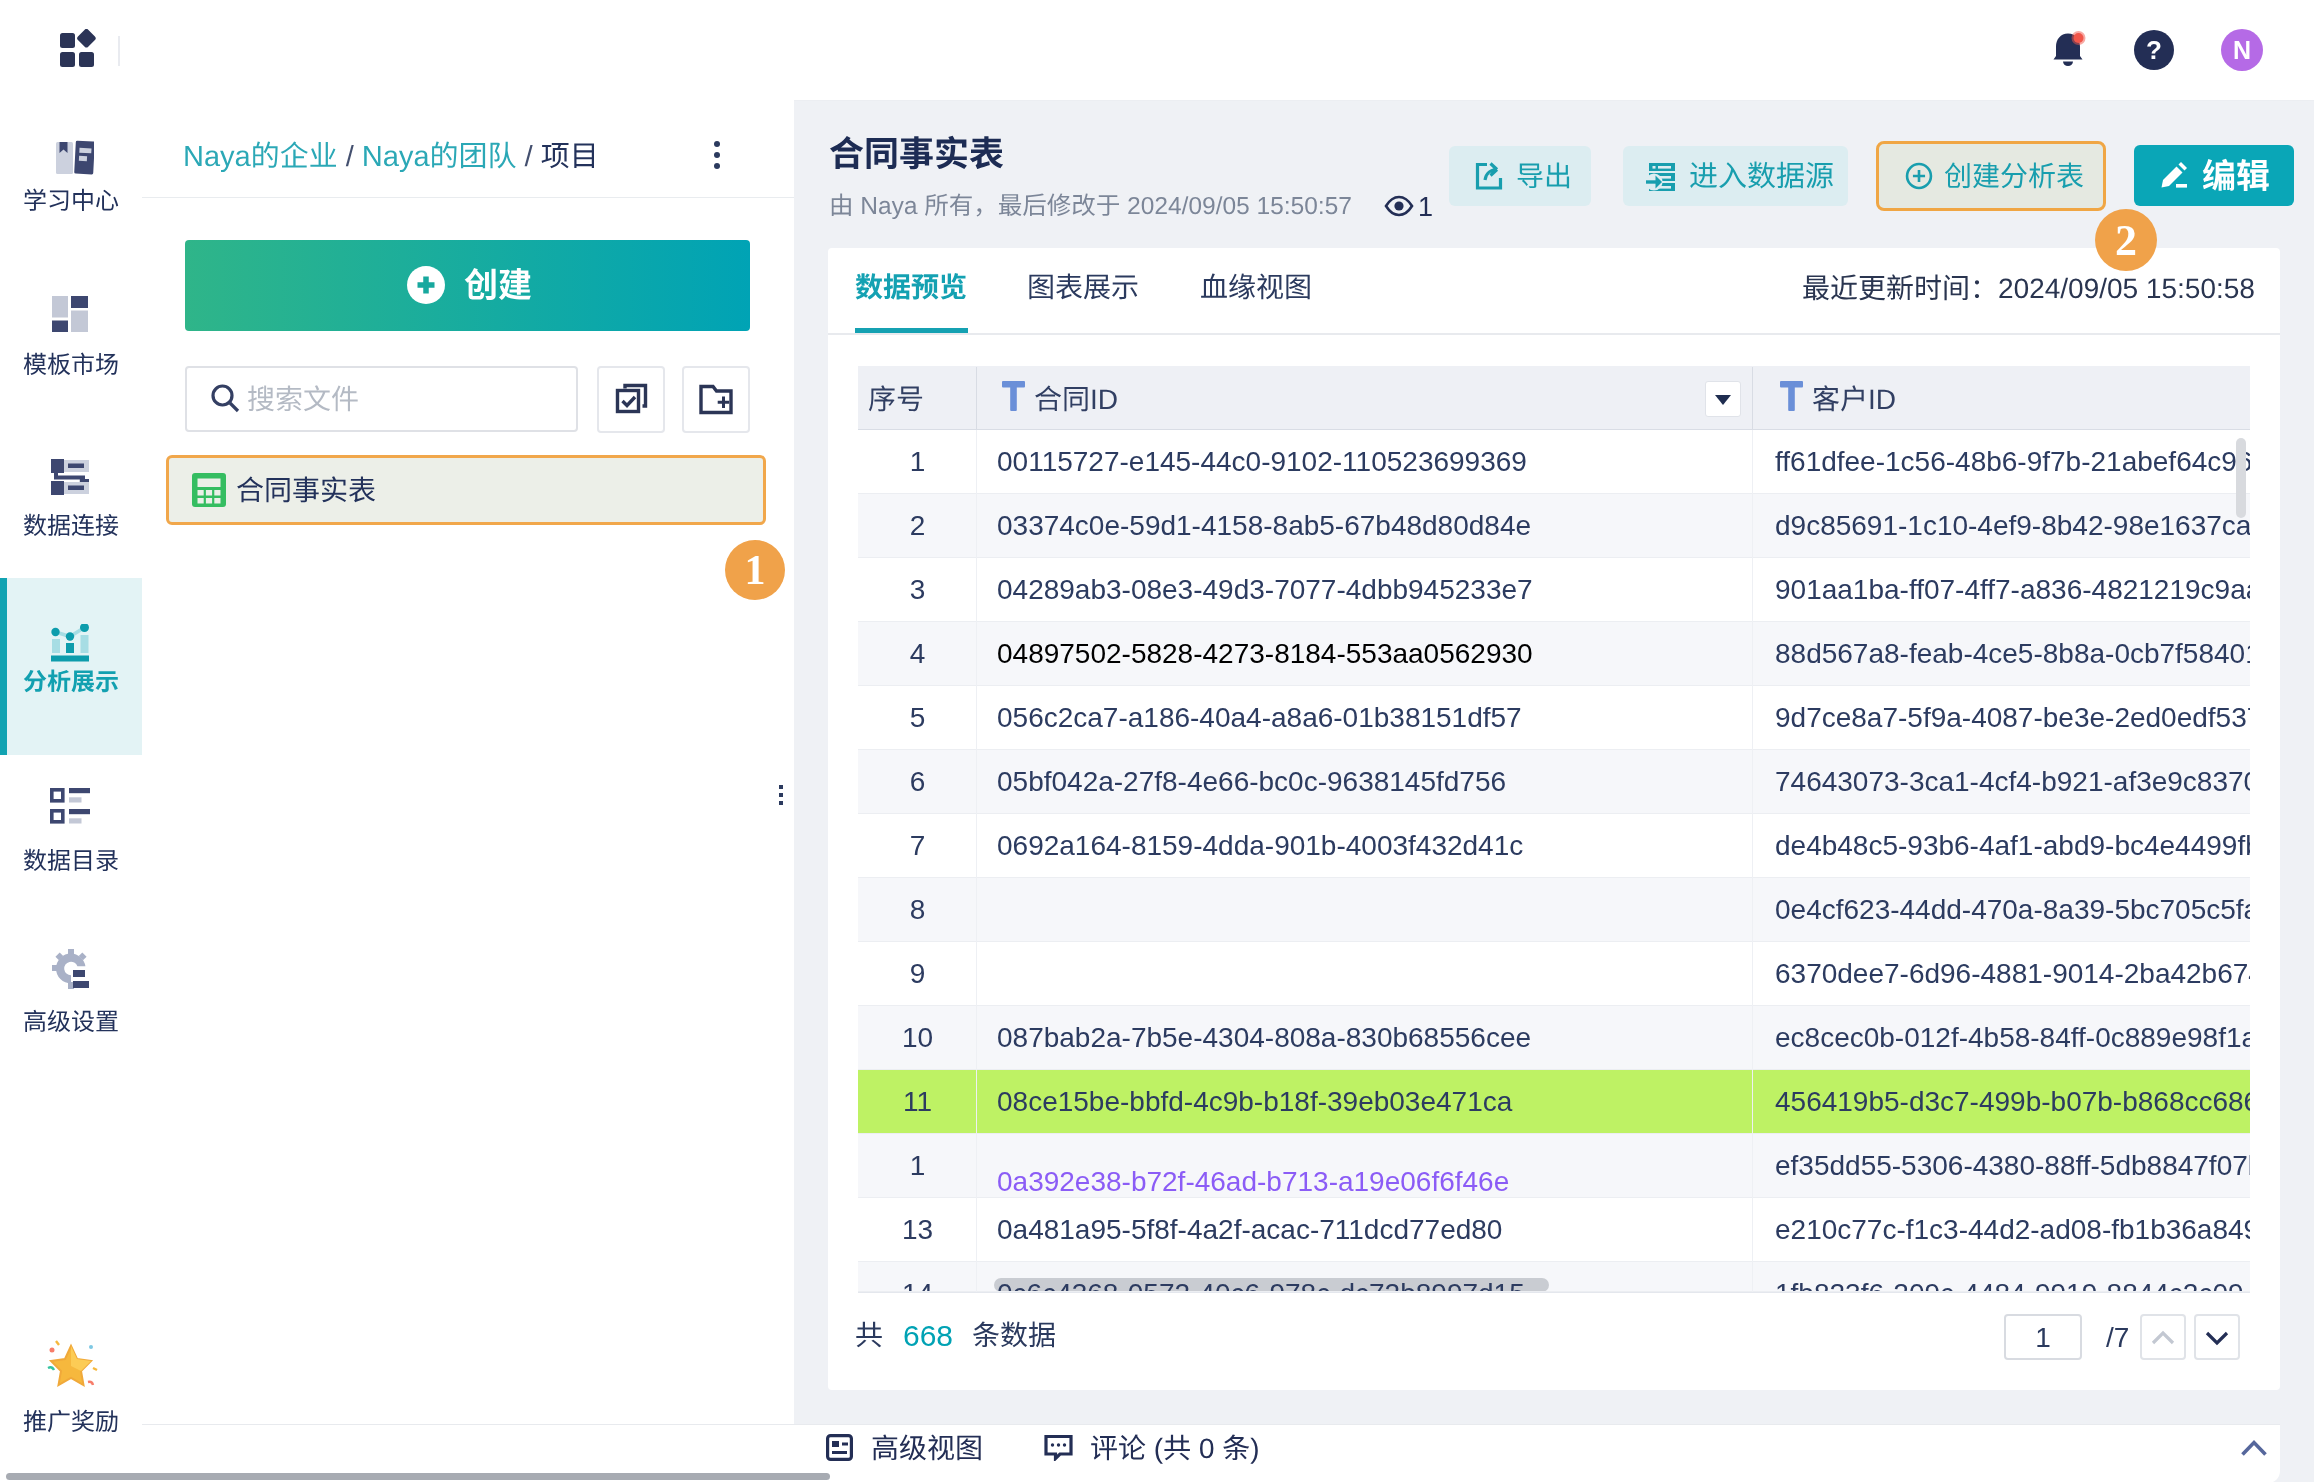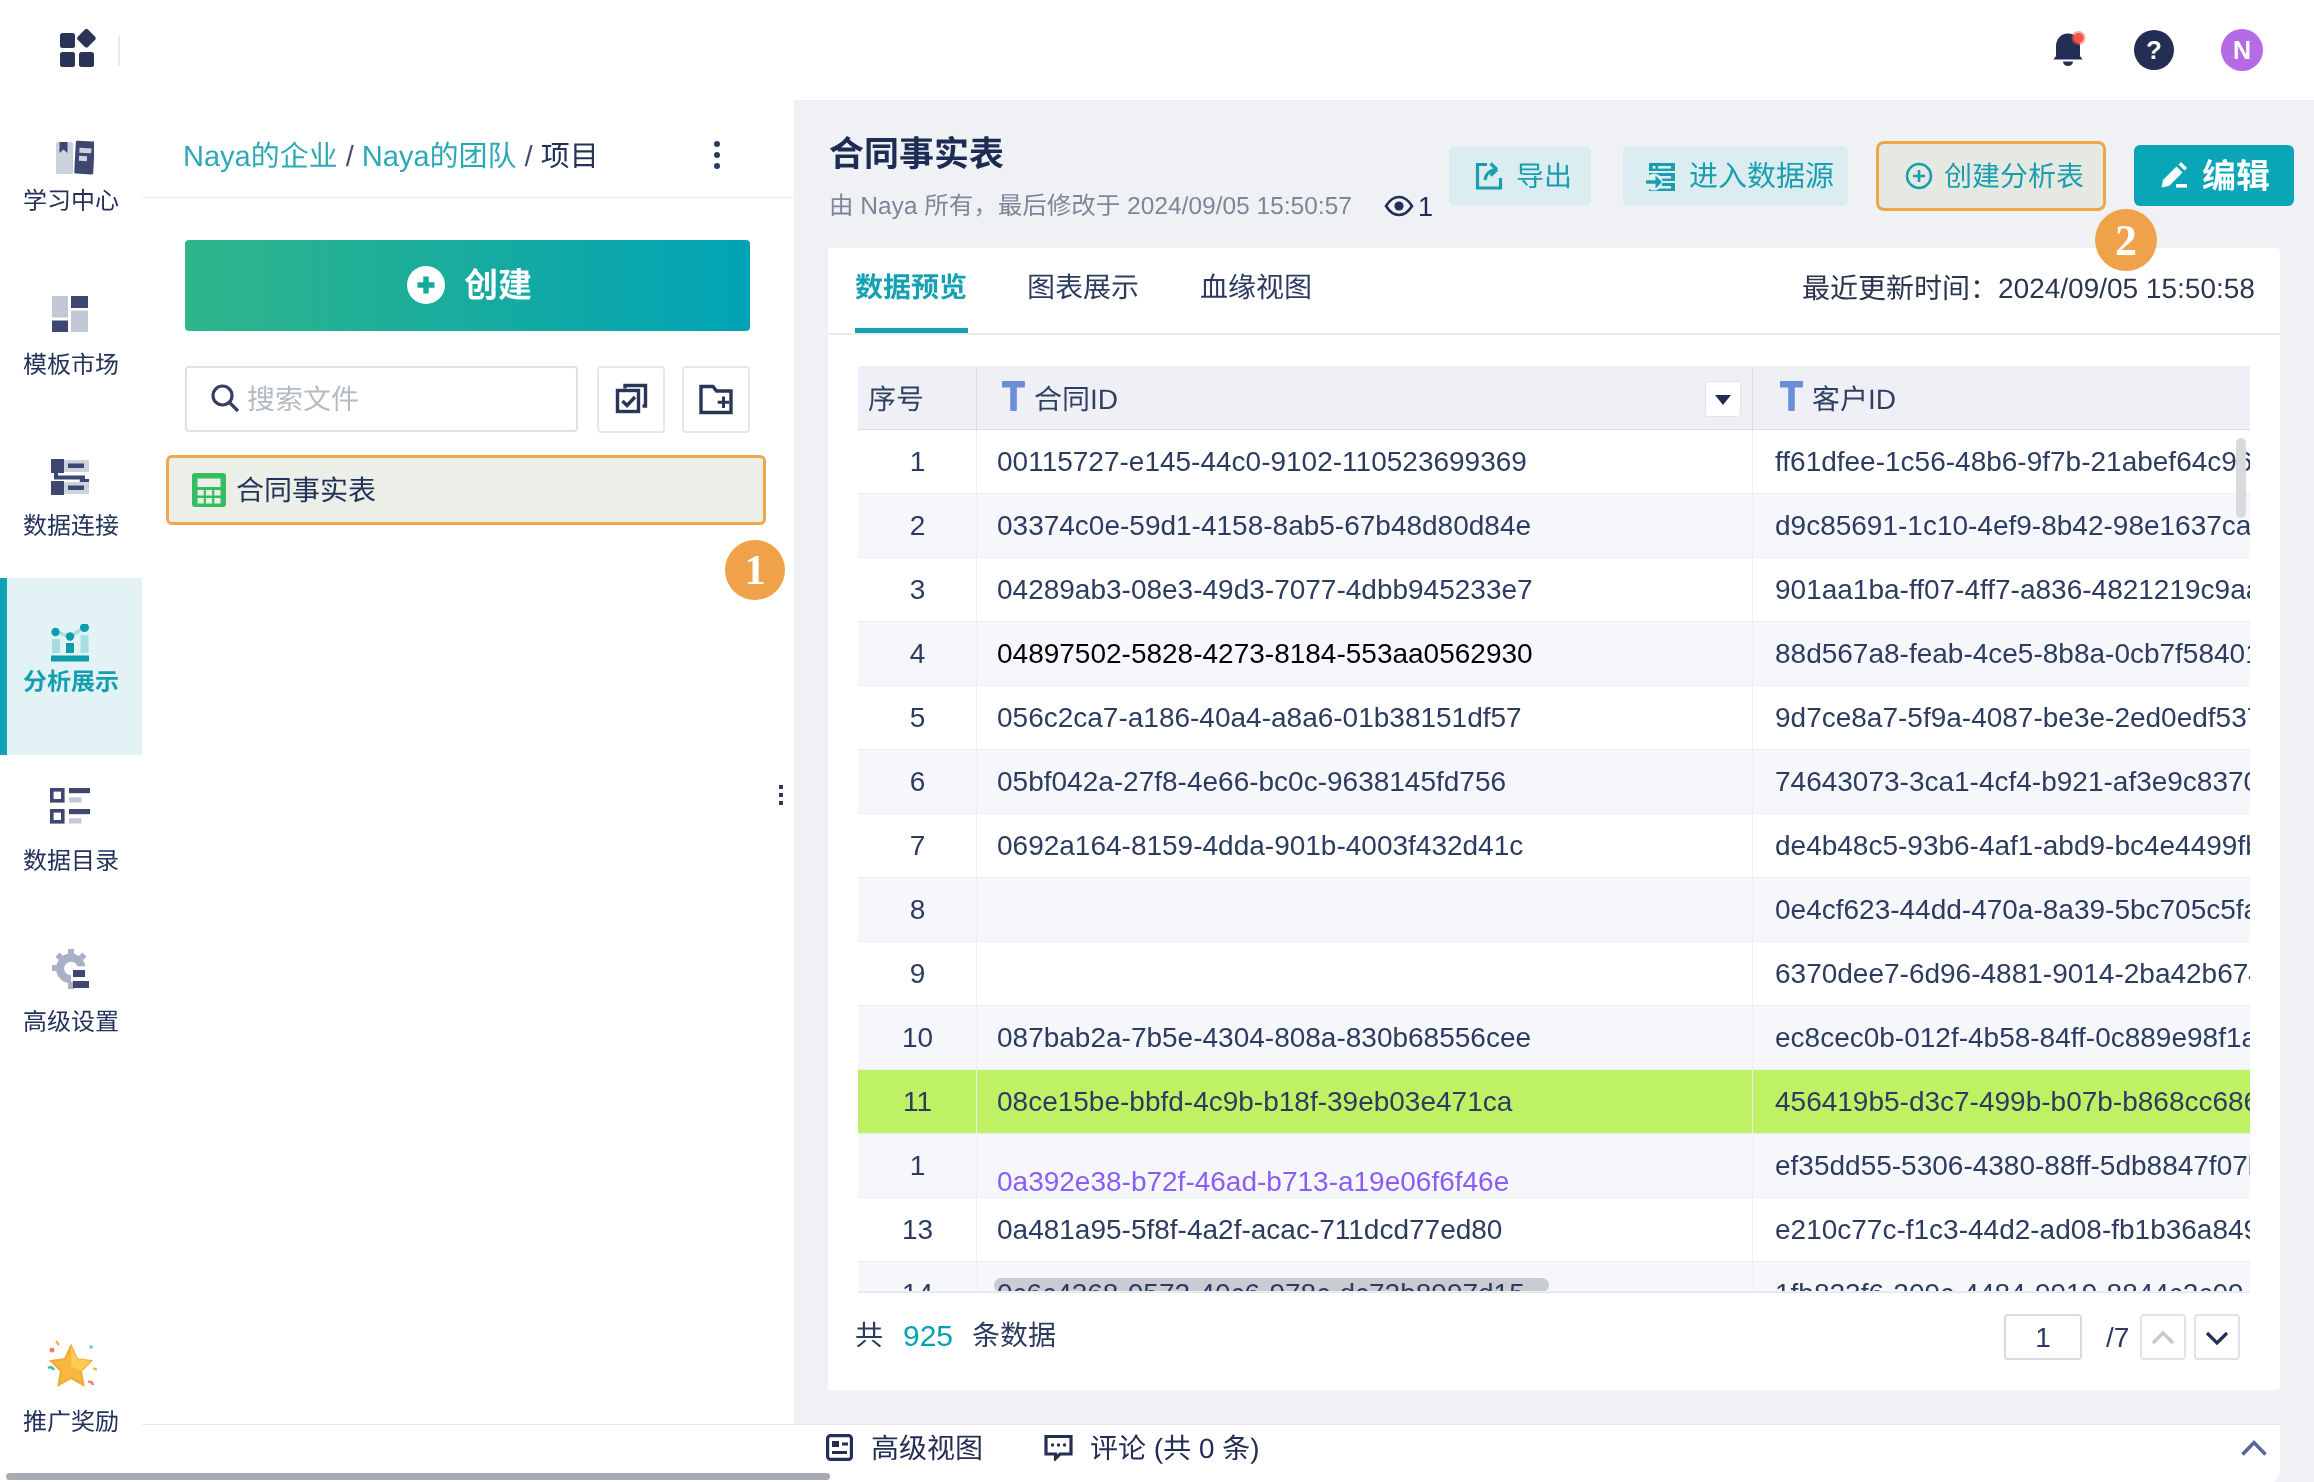--- a/index.html
+++ b/index.html
@@ -504,21 +504,21 @@
     <div style="position:absolute;left:139px;top:0;width:776px;height:64px;font-size:28px;color:#2c3b60;line-height:64px;font-family:'Liberation Sans'">0c6c4368-0572-40c6-978c-dc72b8997d15</div>
     <div style="position:absolute;left:917px;top:0;width:600px;height:64px;font-size:28px;color:#2c3b60;line-height:64px;font-family:'Liberation Sans'">1fb823f6-209c-4484-9919-8844c2c09</div>
     <div style="position:absolute;left:0;bottom:0;width:1392px;height:1px;background:#eceef2"></div>
     <div style="position:absolute;left:118px;top:0;width:1px;height:64px;background:#eef0f4"></div>
     <div style="position:absolute;left:894px;top:0;width:1px;height:64px;background:#eef0f4"></div>
   </div>
 <div class="abs" style="left:2236px;top:438px;width:10px;height:80px;background:#d8dade;border-radius:5px"></div>
 <div style="position:absolute;left:855px;top:1320px;width:28px;height:33px"><svg width="28" height="33" viewBox="0 0 28 33" xmlns="http://www.w3.org/2000/svg">
       <path d="M16.4 20.8C19.1 22.8 22.5 25.6 24.2 27.2L26.2 26.0C24.4 24.2 20.9 21.6 18.3 19.7ZM9.2 19.8C7.6 21.9 4.5 24.3 1.7 25.8C2.2 26.1 3.0 26.8 3.4 27.3C6.2 25.6 9.4 23.0 11.4 20.6ZM2.5 7.4V9.4H7.8V16.1H1.3V18.1H26.8V16.1H20.2V9.4H25.8V7.4H20.2V1.7H18.0V7.4H10.0V1.7H7.8V7.4ZM10.0 16.1V9.4H18.0V16.1Z" fill="#2b3a5e"></path>
     </svg></div>
-<div class="abs lat" style="left:903px;top:1319px;font-size:30px;color:#00a2b4">925</div>
+<div class="abs lat" style="left:903px;top:1319px;font-size:30px;color:#00a2b4">668</div>
 <div style="position:absolute;left:972px;top:1320px;width:84px;height:33px"><svg width="84" height="33" viewBox="0 0 84 33" xmlns="http://www.w3.org/2000/svg">
       <path d="M8.4 19.9C7.1 21.6 4.5 23.7 2.7 24.7C3.1 25.1 3.8 25.8 4.1 26.2C6.0 25.0 8.6 22.6 10.1 20.7ZM17.6 20.9C19.6 22.5 21.8 24.8 22.9 26.3L24.5 25.1C23.4 23.6 21.1 21.4 19.1 19.8ZM18.7 5.9C17.5 7.3 15.9 8.6 14.1 9.7C12.3 8.6 10.8 7.4 9.6 6.0L9.7 5.9ZM10.6 1.4C9.1 4.0 6.2 6.9 2.1 8.9C2.5 9.2 3.2 9.9 3.6 10.4C5.3 9.5 6.9 8.4 8.2 7.3C9.3 8.6 10.6 9.7 12.1 10.7C8.7 12.3 4.8 13.3 1.0 13.8C1.4 14.3 1.8 15.2 2.0 15.7C6.1 15.0 10.4 13.8 14.1 11.9C17.4 13.7 21.4 14.9 25.7 15.5C26.0 14.9 26.5 14.1 27.0 13.6C23.0 13.1 19.2 12.2 16.1 10.7C18.5 9.2 20.6 7.2 21.9 4.8L20.5 3.9L20.1 4.1H11.3C11.9 3.3 12.4 2.6 12.9 1.9ZM12.9 14.0V17.0H4.1V18.8H12.9V24.9C12.9 25.2 12.8 25.3 12.5 25.3C12.2 25.3 11.1 25.3 10.0 25.3C10.3 25.8 10.6 26.6 10.6 27.1C12.3 27.1 13.4 27.1 14.1 26.8C14.8 26.5 15.0 26.0 15.0 24.9V18.8H23.9V17.0H15.0V14.0Z" fill="#2b3a5e"></path>
       <path d="M40.4 2.0C39.9 3.1 39.0 4.8 38.3 5.7L39.7 6.4C40.4 5.5 41.4 4.1 42.2 2.8ZM30.5 2.8C31.2 4.0 31.9 5.5 32.2 6.5L33.8 5.8C33.5 4.8 32.8 3.3 32.0 2.2ZM39.5 17.7C38.8 19.2 37.9 20.4 36.9 21.5C35.8 20.9 34.7 20.4 33.7 20.0C34.1 19.3 34.5 18.5 34.9 17.7ZM31.1 20.7C32.5 21.2 34.0 21.9 35.4 22.7C33.6 24.0 31.4 24.9 29.1 25.4C29.5 25.8 30.0 26.5 30.2 27.0C32.7 26.3 35.1 25.2 37.1 23.6C38.1 24.2 38.9 24.7 39.5 25.2L40.9 23.8C40.2 23.3 39.4 22.8 38.5 22.3C40.0 20.7 41.2 18.8 41.9 16.3L40.7 15.9L40.4 16.0H35.8L36.4 14.5L34.5 14.2C34.3 14.7 34.0 15.3 33.8 16.0H30.0V17.7H32.9C32.3 18.8 31.7 19.9 31.1 20.7ZM35.2 1.5V6.7H29.4V8.4H34.6C33.2 10.2 31.1 12.0 29.1 12.8C29.5 13.2 30.0 13.9 30.2 14.4C31.9 13.5 33.8 11.9 35.2 10.3V13.7H37.2V9.9C38.5 10.9 40.2 12.2 40.9 12.8L42.1 11.3C41.4 10.8 38.9 9.3 37.6 8.4H42.9V6.7H37.2V1.5ZM45.6 1.7C44.9 6.6 43.7 11.3 41.5 14.3C41.9 14.6 42.7 15.2 43.1 15.6C43.8 14.5 44.4 13.3 45.0 11.9C45.6 14.7 46.4 17.2 47.4 19.4C45.9 22.1 43.7 24.1 40.6 25.6C41.0 26.0 41.6 26.9 41.8 27.3C44.7 25.8 46.8 23.9 48.5 21.4C49.9 23.8 51.6 25.7 53.8 27.0C54.1 26.5 54.7 25.7 55.2 25.3C52.9 24.1 51.0 22.0 49.6 19.5C51.1 16.6 52.0 13.1 52.6 8.9H54.5V6.9H46.6C47.0 5.3 47.3 3.7 47.5 2.0ZM50.7 8.9C50.2 12.1 49.5 14.9 48.5 17.3C47.5 14.8 46.7 11.9 46.1 8.9Z" fill="#2b3a5e"></path>
       <path d="M69.6 18.3V27.3H71.4V26.1H80.0V27.2H82.0V18.3H76.6V14.9H82.8V13.0H76.6V10.0H81.8V2.7H67.1V11.2C67.1 15.6 66.8 21.7 63.9 26.0C64.4 26.3 65.2 26.9 65.6 27.2C68.0 23.8 68.7 19.0 69.0 14.9H74.6V18.3ZM69.1 4.5H79.8V8.1H69.1ZM69.1 10.0H74.6V13.0H69.1L69.1 11.2ZM71.4 24.4V20.1H80.0V24.4ZM60.7 1.5V7.1H57.2V9.1H60.7V15.2C59.2 15.7 57.9 16.1 56.8 16.3L57.4 18.4L60.7 17.4V24.6C60.7 25.0 60.5 25.1 60.2 25.1C59.9 25.1 58.8 25.1 57.6 25.1C57.8 25.7 58.1 26.5 58.2 27.0C59.9 27.1 61.0 27.0 61.7 26.7C62.4 26.3 62.6 25.8 62.6 24.6V16.7L65.9 15.6L65.5 13.7L62.6 14.6V9.1H65.8V7.1H62.6V1.5Z" fill="#2b3a5e"></path>
     </svg></div>
 <div class="abs" style="left:2004px;top:1314px;width:78px;height:46px;border:2px solid #d8dbe1;border-radius:4px;box-sizing:border-box;background:#fff"></div>
 <div class="abs lat" style="left:2004px;top:1322px;width:78px;text-align:center;font-size:28px;color:#2b3a5e">1</div>
 <div class="abs lat" style="left:2106px;top:1322px;font-size:28px;color:#2b3a5e">/7</div>
 <div class="abs" style="left:2140px;top:1314px;width:46px;height:46px;border:2px solid #e0e3e8;border-radius:4px;box-sizing:border-box;background:#fff"></div>
 <svg class="abs" style="left:2151px;top:1329px" width="24" height="16" viewBox="0 0 24 16" xmlns="http://www.w3.org/2000/svg">

